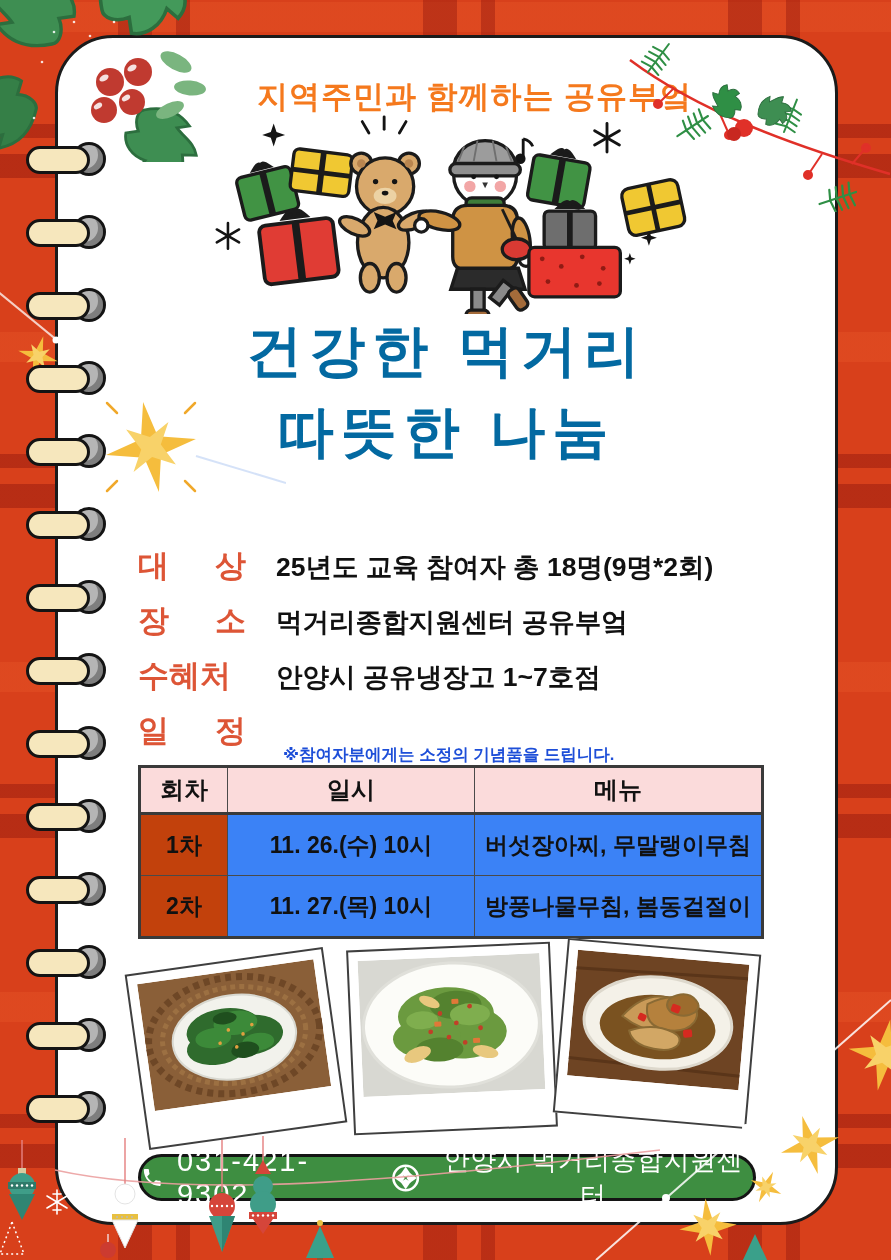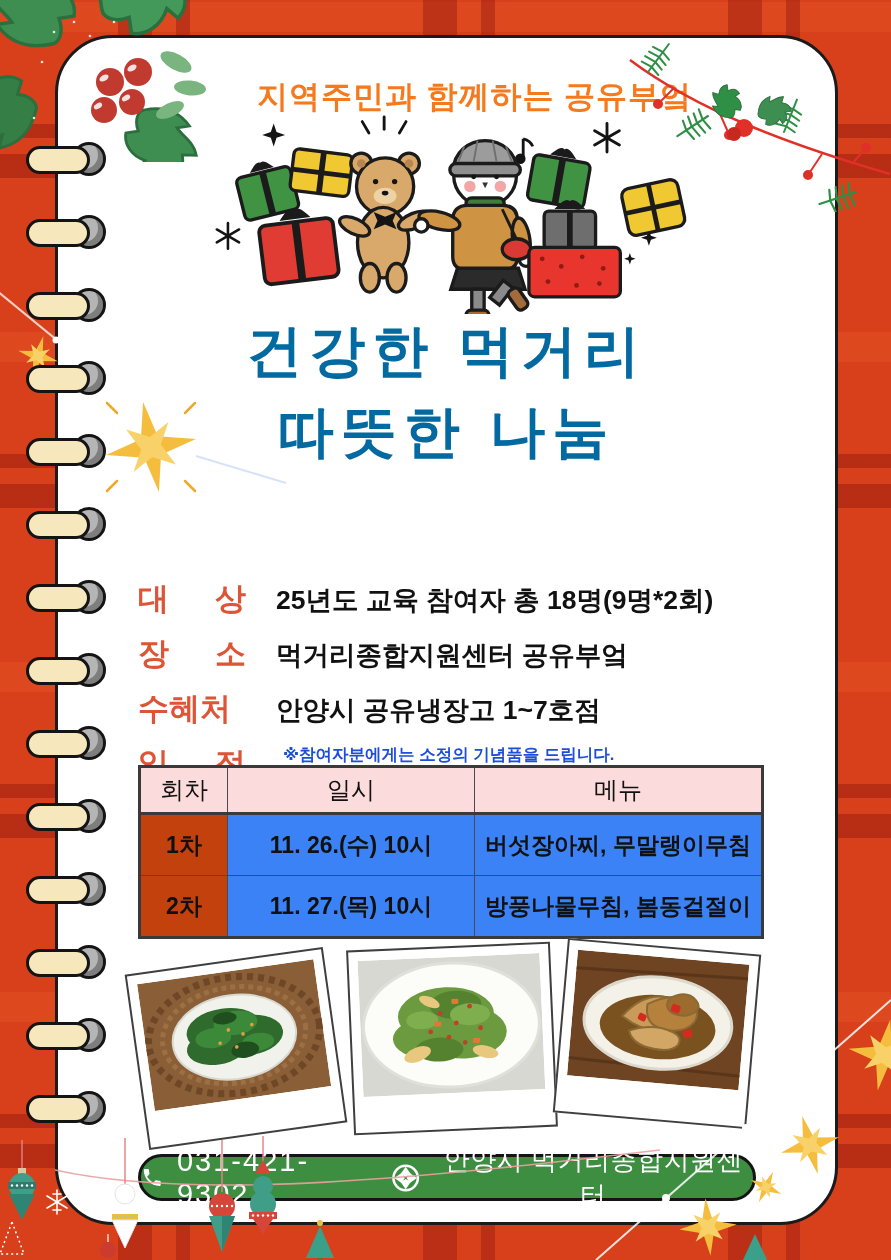--- a/index.html
+++ b/index.html
@@ -22,32 +22,32 @@
   .ring .ring-pill{position:absolute;left:0;top:0;width:64px;height:28px;border-radius:14px;
     background:#f6e7bd;border:3.5px solid #141414;box-sizing:border-box;}
 
   
   .subtitle{position:absolute;left:0;top:38px;width:100%;text-align:center;
     color:#f5791d;font-size:31px;font-weight:800;letter-spacing:1px;padding-left:28px;}
   .illustration{position:absolute;left:50%;top:76px;transform:translateX(-50%);}
   .title{position:absolute;left:0;top:272px;width:100%;text-align:center;color:#0369a1;
     font-size:56px;font-weight:700;line-height:1.45;letter-spacing:7px;}
 
-  .info{position:absolute;left:80px;top:540px;width:640px;}
+  .info{position:absolute;left:80px;top:507px;width:640px;}
   .info-row{display:flex;align-items:baseline;height:55px;}
   .info-label{display:inline-block;width:108px;color:#dd5536;font-size:31px;font-weight:800;
     text-align:justify;text-align-last:justify;}
   .info-value{margin-left:30px;color:#111;font-size:26.5px;font-weight:700;white-space:nowrap;}
 
   .gift-note{position:absolute;left:225px;top:706px;color:#1d4ed8;font-size:16.5px;font-weight:600;}
 
   table.schedule{position:absolute;left:80px;top:727px;border-collapse:collapse;
     border:3px solid #3a3a3a;table-layout:fixed;}
   table.schedule th,table.schedule td{border:1.6px solid #4a4a4a;text-align:center;padding:0 4px;}
-  table.schedule th{background:#fbdbdb;font-size:24px;font-weight:400;height:44px;color:#111;
+  table.schedule th{background:#fbdbdb;font-size:24px;font-weight:700;height:44px;color:#111;
     border-bottom:3px solid #3a3a3a;}
   table.schedule td{font-size:23px;font-weight:600;height:60px;color:#111;background:#3b82f6;}
   table.schedule td.round{background:#c2410c;}
   .col-round{width:88px;} .col-date{width:247px;} .col-menu{width:288px;}
 
   .photo{position:absolute;background:#fff;border:2.5px solid #3f3f3f;padding:9px 9px 36px 9px;z-index:3;}
   .photo-1{left:78px;top:922px;transform:rotate(-8deg);}
   .photo-2{left:292px;top:908px;transform:rotate(-2.5deg);}
   .photo-3{left:502px;top:908px;transform:rotate(5deg);}
   .photo svg{display:block;}

